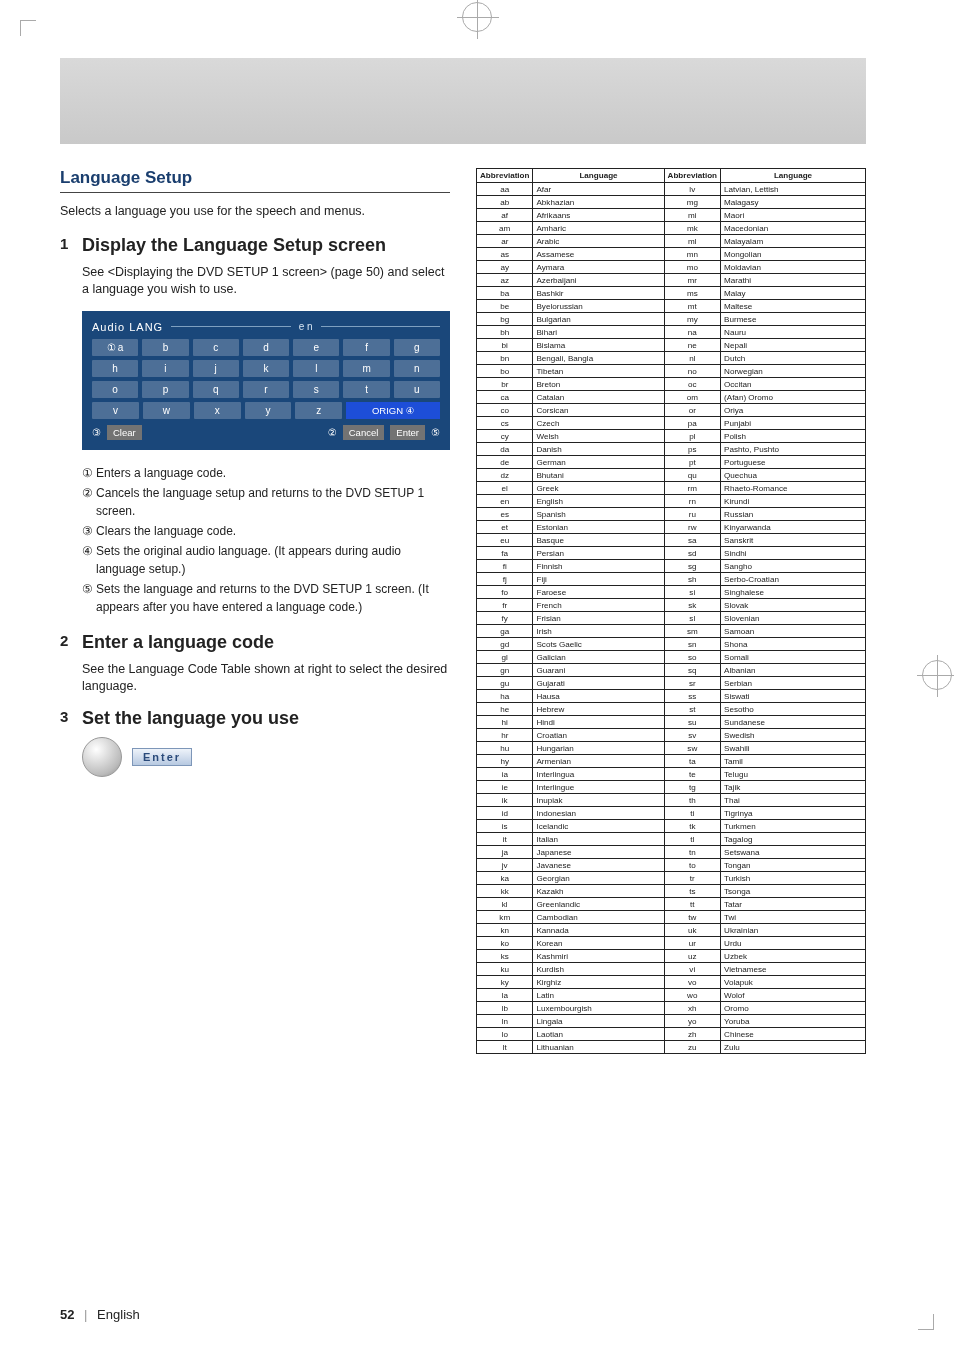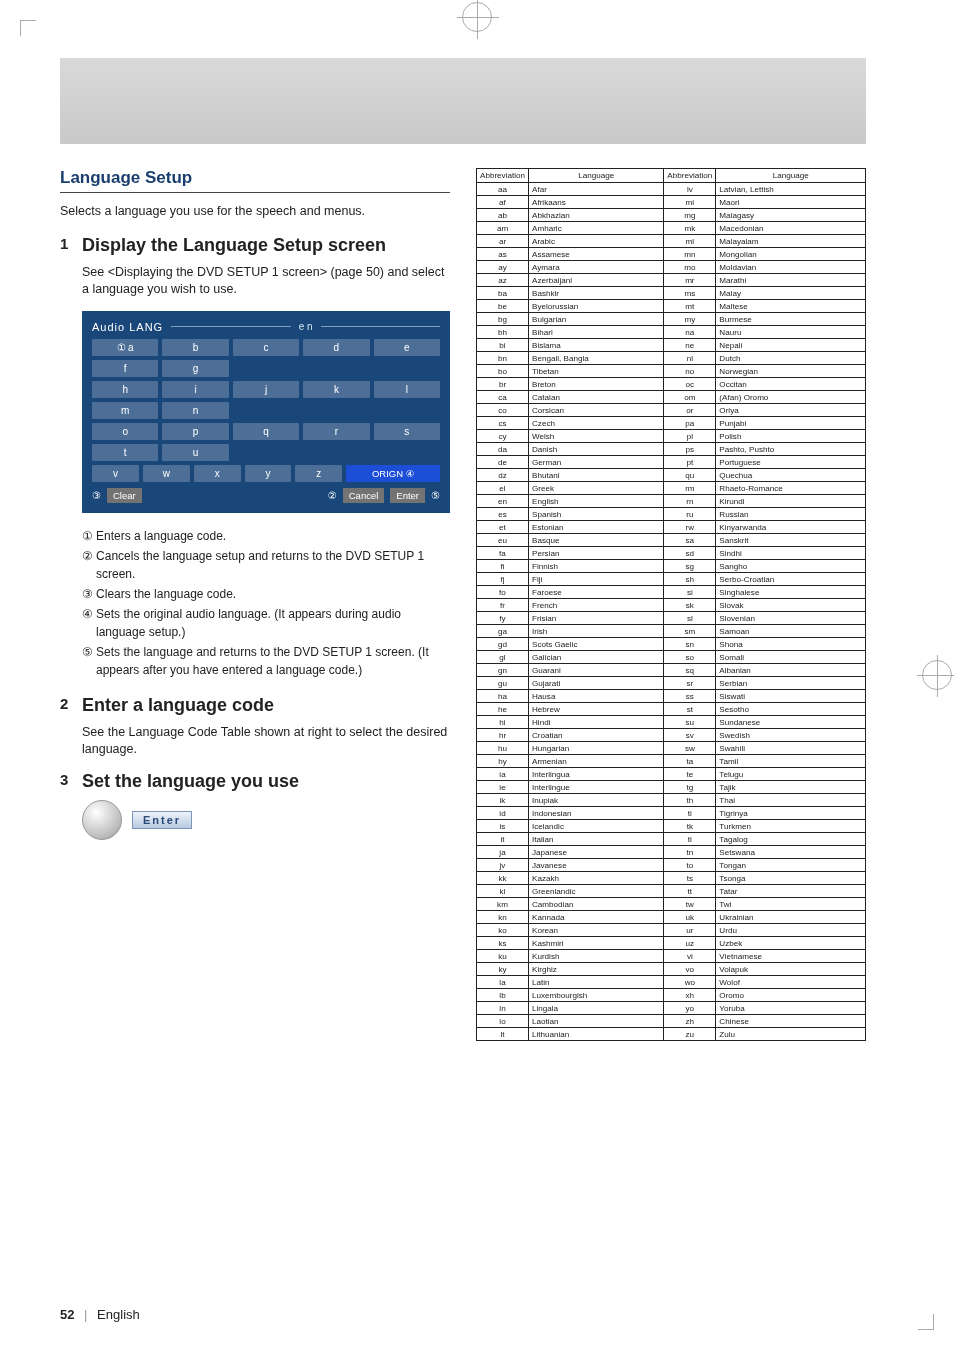--- a/index.html
+++ b/index.html
@@ -14,33 +14,33 @@
   .body-txt { font-size: 12.5px; line-height: 1.4; margin-bottom: 14px; }
   .step { display: flex; gap: 8px; margin-bottom: 8px; }
   .step-num { font-size: 15px; font-weight: 700; width: 14px; }
   .step-head { font-size: 18px; font-weight: 700; }
   .step-body { font-size: 12.5px; line-height: 1.4; margin: 6px 0 12px 22px; }
   .dvd-panel { background: #1a477a; padding: 10px; color: #fff; font-size: 11px; margin: 0 0 14px 22px; width: 368px; }
   .dvd-top { display:flex; align-items:center; gap:8px; margin-bottom:6px;}
   .dvd-top-label{font-size:11px; letter-spacing:1px;}
   .divider{height:1px;background:#7fa0c0;flex:1;}
   .en-box{font-size:10px;color:#d9e6f3;}
-  .dvd-grid { display: grid; grid-template-columns: repeat(5, 1fr); gap: 4px; margin-bottom: 4px; }
+  .dvd-grid { display: grid; grid-template-columns: repeat(7, 1fr); gap: 4px; margin-bottom: 4px; }
   .dvd-key, .dvd-btn { background: #4d6f97; text-align: center; padding: 3px 0; font-size: 10px; color: #fff; border-radius: 1px; }
   .dvd-grid.last { grid-template-columns: repeat(5, 1fr) 2fr; }
   .orig-btn { background:#1d4ed8; text-align:center; padding:3px 0; font-size:9.5px; color:#fff;}
   .dvd-bottom { display:flex; gap:6px; margin-top:6px; align-items:center;}
   .dvd-bot-btn{background:#737373;padding:2px 6px;font-size:9.5px;color:#fff;}
   .callouts { margin: 0 0 16px 22px; font-size: 12px; line-height: 1.5; }
   .callouts div { margin-bottom: 2px; padding-left: 14px; text-indent: -14px; }
   .enter-row { display:flex; align-items:center; gap:10px; margin-left:22px; }
   .knob { width:40px; height:40px; border-radius:50%; background: radial-gradient(circle at 35% 30%, #fff, #bbb 70%, #888); border:1px solid #999;}
   .enter-btn { background: linear-gradient(#eef3fa,#b7c9e1); border:1px solid #7d96b8; color:#2a4a7a; font-size:11px; font-weight:700; padding:2px 10px; letter-spacing:2px;}
   .lang-tbl { border-collapse: collapse; width: 100%; font-size: 8.1px; }
-  .lang-tbl th { border: 1px solid #222; padding: 2px 3px; font-weight: 400; }
+  .lang-tbl th { border: 1px solid #222; padding: 2px 3px; font-weight: 700; }
   .lang-tbl td { border: 1px solid #222; padding: 1.5px 3px; }
   .lang-tbl td.ab { text-align: center; width: 46px; }
   .footer { position:absolute; bottom:28px; left:60px; font-size:13px;}
   .footer .pg{font-weight:700;}
   .footer .sep{color:#999; margin:0 6px;}
   .crop-tl,.crop-br{position:absolute;width:16px;height:16px;}
   .crop-tl{top:20px;left:20px;border-left:1px solid #aaa;border-top:1px solid #aaa;}
   .crop-br{bottom:20px;right:20px;border-right:1px solid #aaa;border-bottom:1px solid #aaa;}
   .regmark-top{position:absolute;top:2px;left:50%;transform:translateX(-50%);width:30px;height:30px;border:1px solid #aaa;border-radius:50%;}
   .regmark-top::before,.regmark-top::after{content:"";position:absolute;background:#aaa;}
@@ -166,32 +166,32 @@
             </tr>
           </thead>
         <tbody id="tbl-body">
             <tr>
               <td class="ab">aa</td>
               <td>Afar</td>
               <td class="ab">lv</td>
               <td>Latvian, Lettish</td>
             </tr>
             <tr>
+              <td class="ab">ab</td>
+              <td>Abkhazian</td>
+              <td class="ab">mg</td>
+              <td>Malagasy</td>
+            </tr>
+            <tr>
               <td class="ab">af</td>
               <td>Afrikaans</td>
               <td class="ab">mi</td>
               <td>Maori</td>
             </tr>
             <tr>
-              <td class="ab">ab</td>
-              <td>Abkhazian</td>
-              <td class="ab">mg</td>
-              <td>Malagasy</td>
-            </tr>
-            <tr>
               <td class="ab">am</td>
               <td>Amharic</td>
               <td class="ab">mk</td>
               <td>Macedonian</td>
             </tr>
             <tr>
               <td class="ab">ar</td>
               <td>Arabic</td>
               <td class="ab">ml</td>
               <td>Malayalam</td>
@@ -476,20 +476,26 @@
               <td class="ab">ja</td>
               <td>Japanese</td>
               <td class="ab">tn</td>
               <td>Setswana</td>
             </tr>
             <tr>
               <td class="ab">jv</td>
               <td>Javanese</td>
               <td class="ab">to</td>
               <td>Tongan</td>
+            </tr>
+            <tr>
+              <td class="ab">ka</td>
+              <td>Georgian</td>
+              <td class="ab">tr</td>
+              <td>Turkish</td>
             </tr>
             <tr>
               <td class="ab">kk</td>
               <td>Kazakh</td>
               <td class="ab">ts</td>
               <td>Tsonga</td>
             </tr>
             <tr>
               <td class="ab">kl</td>
               <td>Greenlandic</td>

